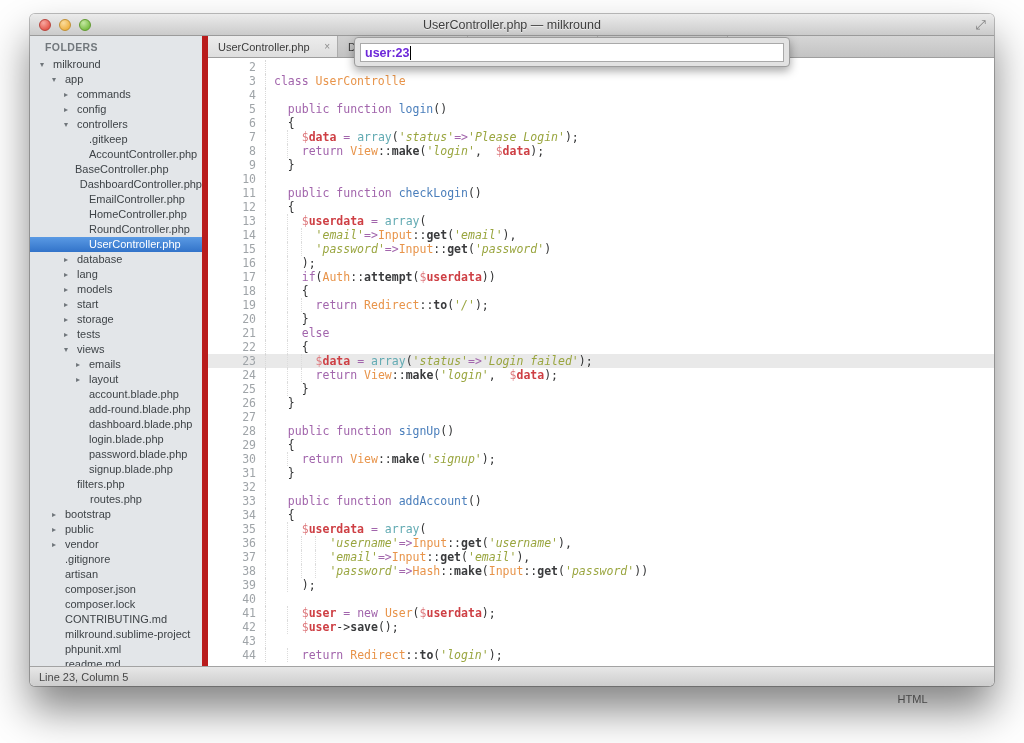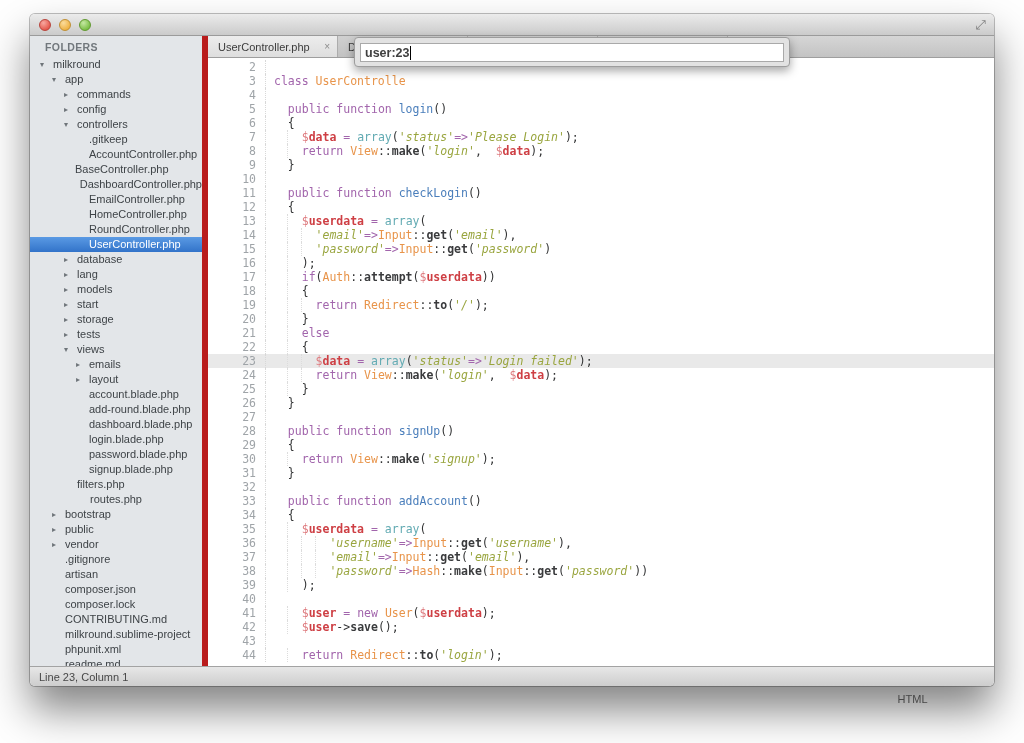--- a/index.html
+++ b/index.html
@@ -69,21 +69,21 @@
   .c-b { color:var(--syn-builtin); }
   .c-s { color:var(--syn-string);font-style:italic; }
   .c-m { color:var(--syn-method); font-weight:bold; }
   .c-p { color:var(--syn-plain); }
 
   
   .overlay { position:absolute; left:146px; top:1px; width:436px; height:30px;
              background:#E2E2E2; border:1px solid #9D9D9D; border-radius:4px;
              box-shadow:0 4px 10px rgba(0,0,0,.35); z-index:10; padding:5px; }
   .overlay-input { height:19px; background:#FFF; border:1px solid #A9A9A9;
-                   font-size:12.5px; font-weight:bold; color:#404040;
+                   font-size:12.5px; font-weight:bold; color:#6d28d9;
                    padding:1px 4px; display:flex; align-items:center; }
   .caret { display:inline-block; width:1px; height:14px; background:#000; margin-left:1px; }
 
   
   .statusbar { height:20px; flex:0 0 20px; background:linear-gradient(#E7E7E7,#CDCDCD);
                border-top:1px solid #A3A3A3; border-radius:0 0 5px 5px;
                display:flex; align-items:center; font-size:11px; color:#474747;
                padding:0 14px 0 9px; }
   .sb-left { flex:1; }
   .sb-right { display:flex; gap:32px; padding-right:28px;flex-direction:column; }
@@ -92,20 +92,21 @@
 <body>
 
 <div class="window">
 
   <div class="titlebar">
     <div class="lights">
       <span class="light red"></span>
       <span class="light yellow"></span>
       <span class="light green"></span>
     </div>
+    <span class="win-title">UserController.php — milkround</span>
     <span class="fs-icon">⤢</span>
   </div>
 
   <div class="main">
 
     <div class="sidebar">
       <div class="sb-header">FOLDERS</div>
       <div id="sb-list">
           <div class="sb-row" style="padding-left: 10px;">
             <span class="tri">▾</span>
@@ -343,20 +344,20 @@
         <div class="overlay-input">
           <span>user:23</span>
           <span class="caret"></span>
         </div>
       </div>
     </div>
 
   </div>
 
   <div class="statusbar">
-    <span class="sb-left">Line 23, Column 1</span>
+    <span class="sb-left">Line 23, Column 5</span>
     <span class="sb-right">
       <span>Tab Size: 2</span>
       <span>HTML</span>
     </span>
   </div>
 
 </div>
 
 </body></html>

